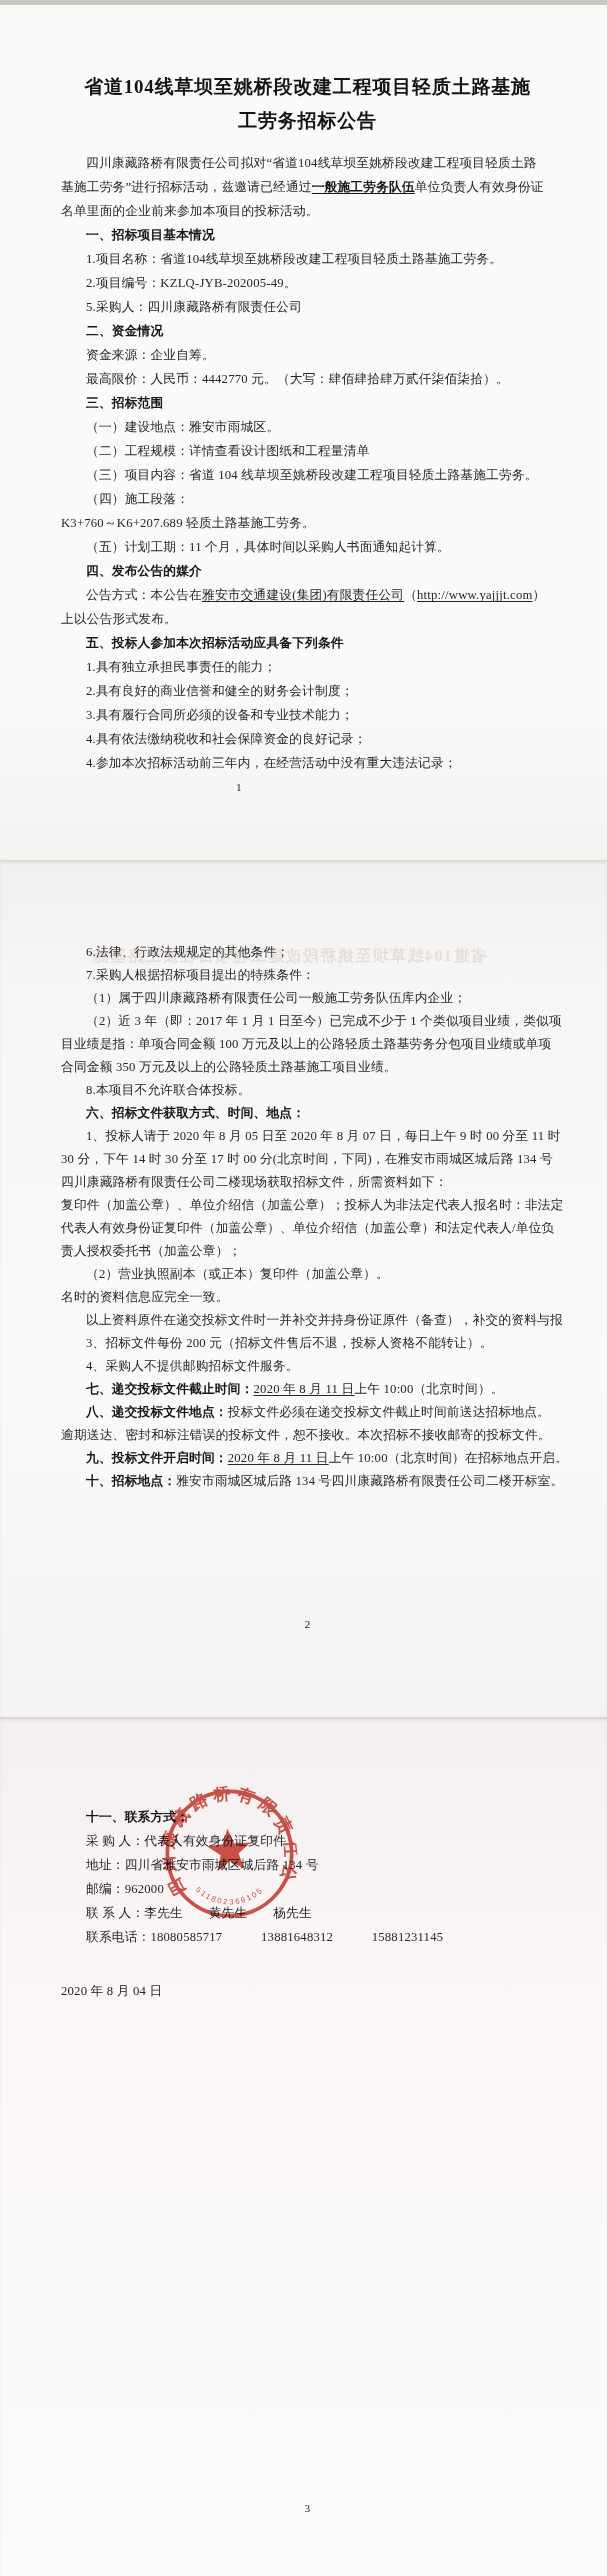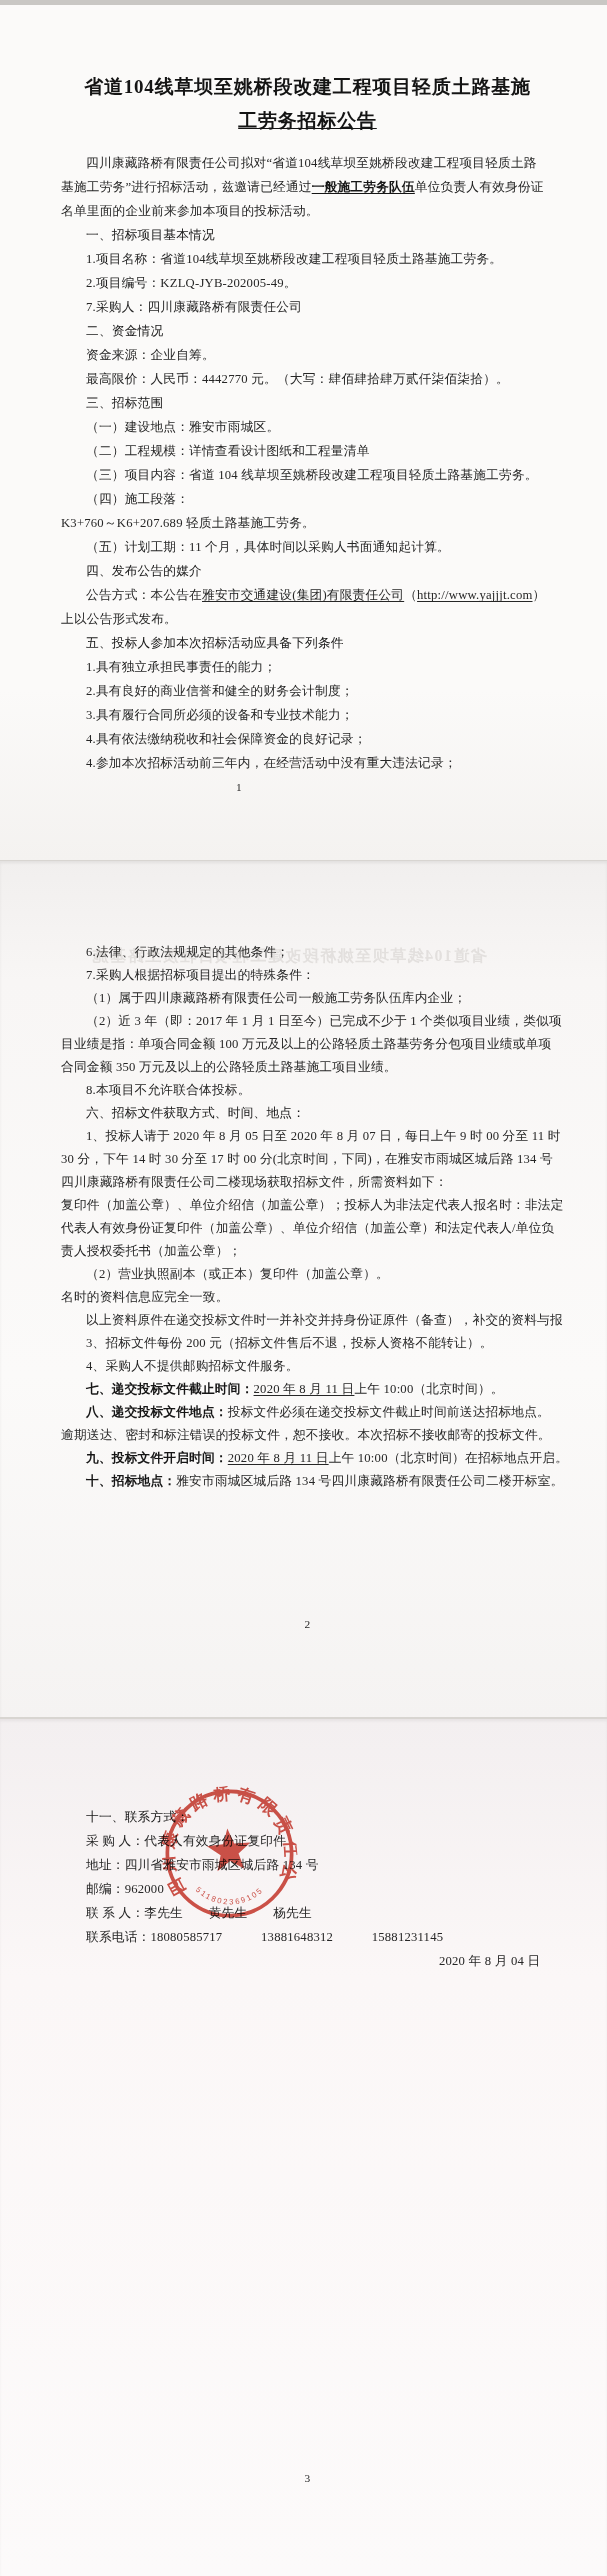--- a/index.html
+++ b/index.html
@@ -15,30 +15,30 @@
   #page2{top:861px;height:856px;background:linear-gradient(180deg,#f1efee 0%,#f8f6f5 14%,#fbfaf9 60%,#f5f3f2 100%);padding:80px 53px 0 61px;box-shadow:inset 0 2.3px 3px rgba(0,0,0,.06);}
   #page3{top:1719px;height:857px;background:linear-gradient(180deg,#f3eff0 0%,#fbf7f7 30%,#fcfafa 100%);padding:86px 53px 0 61px;box-shadow:inset 0 2.3px 3px rgba(0,0,0,.05);}
   .sep{position:absolute;left:0;width:607px;height:1.5px;background:#d8d5d1;}
   #sep1{top:860px;}
   #sep2{top:1717px;}
 
   .ln{white-space:pre;font-size:12.7px;line-height:24px;letter-spacing:0.2px;}
   #page2 .ln{line-height:23px;}
   #page3 .ln{line-height:24px;}
   .ln.in{padding-left:25px;}
-  .ln.b span{font-weight:normal;color:#161616;}
+  .ln.b span{font-weight:bold;color:#161616;}
   .ln span.b{font-weight:bold;color:#161616;margin-top:20px;}
   .ln span.u{text-decoration:underline;text-underline-offset:2.3px;}
   .ln.t1{font-size:19px;font-weight:bold;text-align:center;line-height:34px;letter-spacing:0.8px;white-space:normal;color:#141414;}
-  .ln.t2{margin-bottom:13.7px;text-decoration:underline;}
+  .ln.t2{margin-bottom:13.7px;}
   .ln.pn{text-align:center;font-size:11.4px;padding-left:0;}
   #page1 .ln.pn{margin-top:0;padding-right:137px;}
   #page2 .ln.pn{margin-top:120px;}
   #page3 .ln.pn{margin-top:493px;}
-  .ln.date{text-align:right;padding-right:13.7px;}
+  .ln.date{text-align:left;padding-right:13.7px;margin-top:30px;}
 
   .bleed{
     position:absolute;top:85px;left:91px;width:470px;text-align:right;
     transform:scaleX(-1);opacity:.14;filter:blur(0.5px);
     font-weight:bold;font-size:16px;color:#6d655c;letter-spacing:1.5px;white-space:nowrap;
     pointer-events:none;
   }
   .stamp{
     position:absolute;left:162px;top:67px;width:135px;height:135px;
     transform:rotate(-5deg);opacity:.86;mix-blend-mode:multiply;
@@ -51,21 +51,21 @@
 
 <div class="page" id="page1">
     <div class="ln t1"><span>省道104线草坝至姚桥段改建工程项目轻质土路基施</span></div>
     <div class="ln t1 t2"><span>工劳务招标公告</span></div>
     <div class="ln in"><span>四川康藏路桥有限责任公司拟对“省道104线草坝至姚桥段改建工程项目轻质土路</span></div>
     <div class="ln"><span>基施工劳务”进行招标活动，兹邀请已经通过</span><span class="b u">一般施工劳务队伍</span><span>单位负责人有效身份证</span></div>
     <div class="ln"><span>名单里面的企业前来参加本项目的投标活动。</span></div>
     <div class="ln in b"><span>一、招标项目基本情况</span></div>
     <div class="ln in"><span>1.项目名称：省道104线草坝至姚桥段改建工程项目轻质土路基施工劳务。</span></div>
     <div class="ln in"><span>2.项目编号：KZLQ-JYB-202005-49。</span></div>
-    <div class="ln in"><span>7.采购人：四川康藏路桥有限责任公司</span></div>
+    <div class="ln in"><span>5.采购人：四川康藏路桥有限责任公司</span></div>
     <div class="ln in b"><span>二、资金情况</span></div>
     <div class="ln in"><span>资金来源：企业自筹。</span></div>
     <div class="ln in"><span>最高限价：人民币：4442770 元。（大写：肆佰肆拾肆万贰仟柒佰柒拾）。</span></div>
     <div class="ln in b"><span>三、招标范围</span></div>
     <div class="ln in"><span>（一）建设地点：雅安市雨城区。</span></div>
     <div class="ln in"><span>（二）工程规模：详情查看设计图纸和工程量清单</span></div>
     <div class="ln in"><span>（三）项目内容：省道 104 线草坝至姚桥段改建工程项目轻质土路基施工劳务。</span></div>
     <div class="ln in"><span>（四）施工段落：</span></div>
     <div class="ln"><span>K3+760～K6+207.689 轻质土路基施工劳务。</span></div>
     <div class="ln in"><span>（五）计划工期：11 个月，具体时间以采购人书面通知起计算。</span></div>

